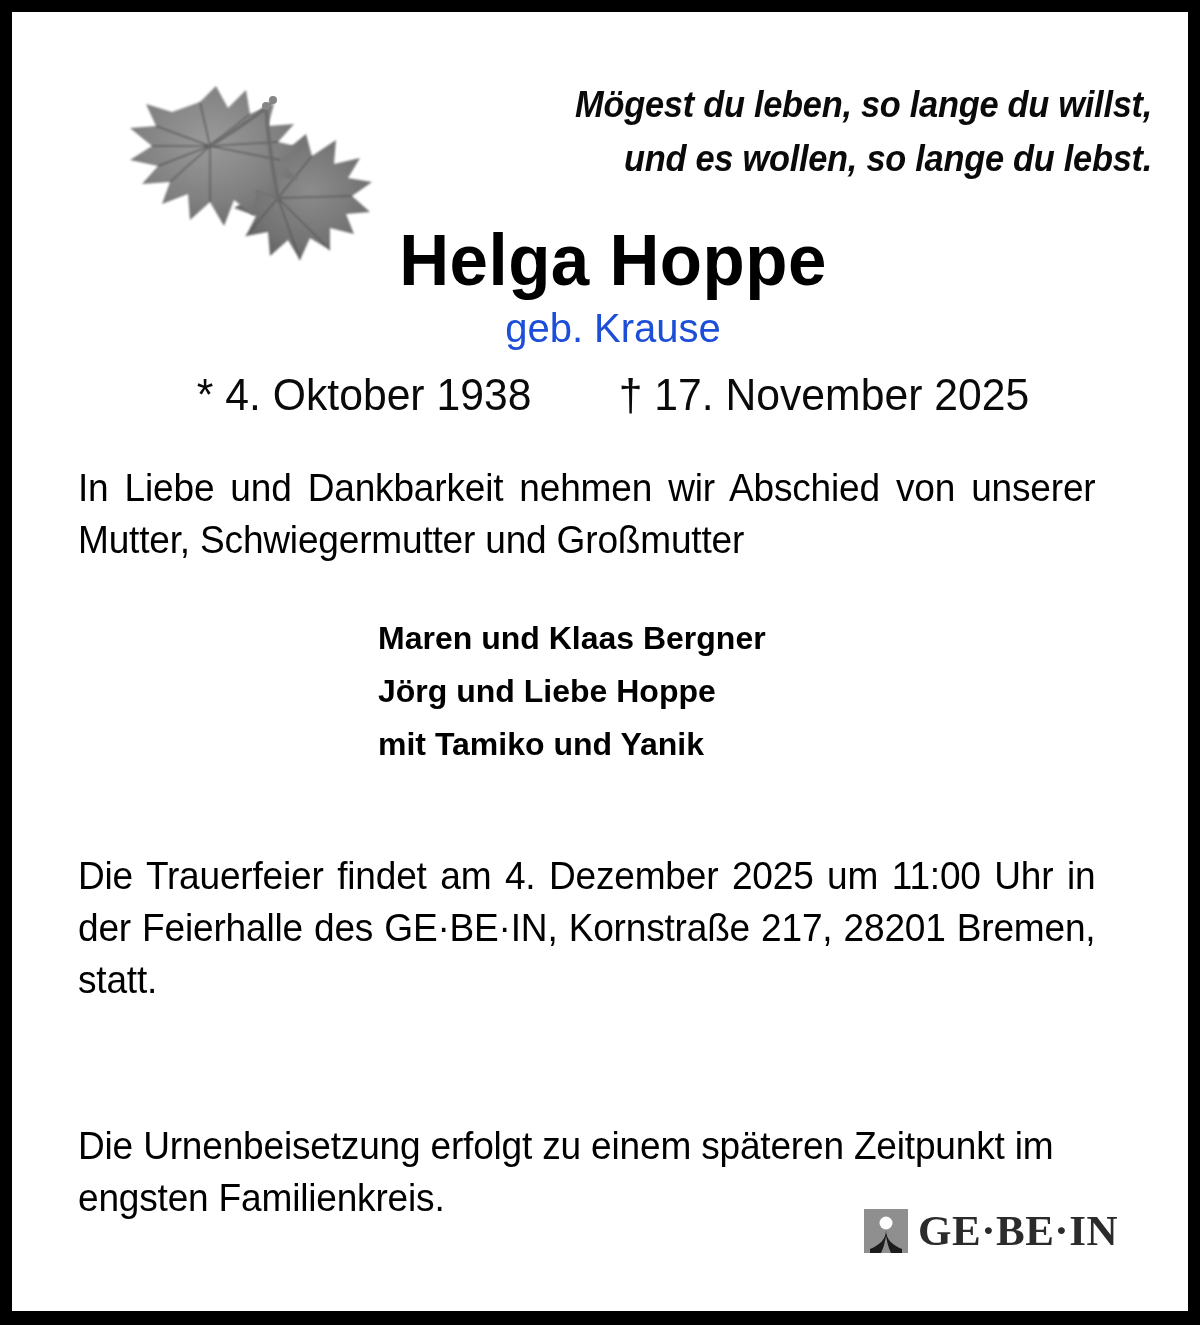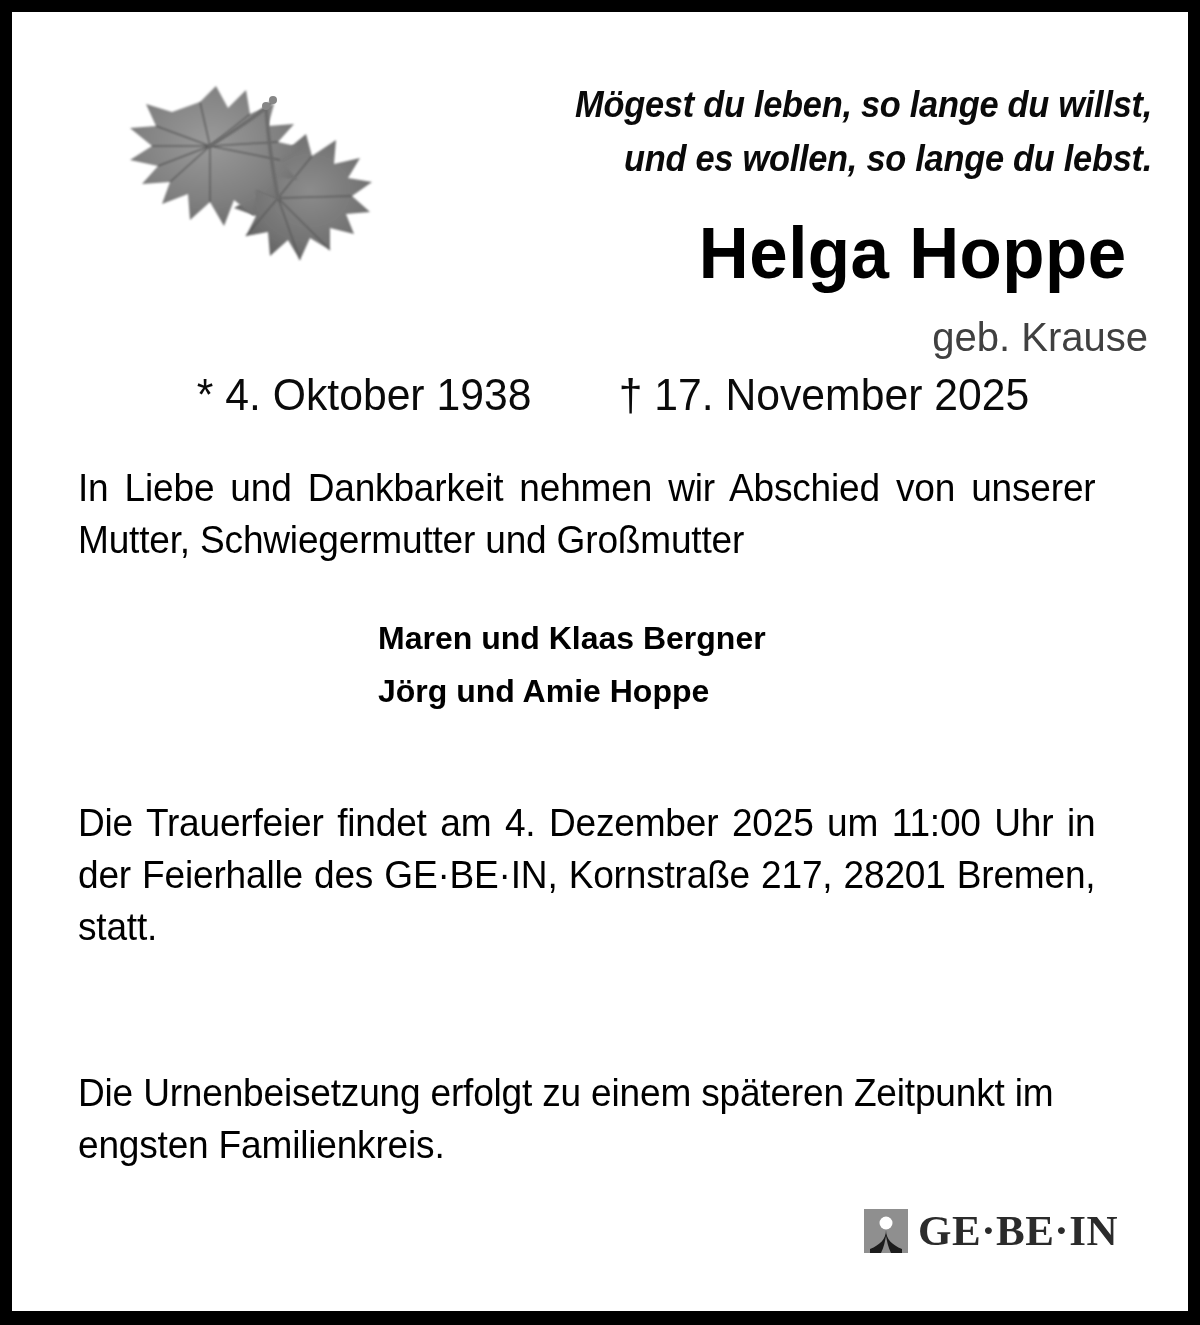--- a/index.html
+++ b/index.html
@@ -74,40 +74,40 @@
     color: #0a0a0a;
     transform: scaleX(0.93);
     transform-origin: right top;
   }
   .epigraph .eline { display: block; white-space: nowrap; }
 
   
   .name-block {
     position: absolute;
     left: 66px;
-    top: 201px;
+    top: 208px;
     width: 1070px;
-    text-align: right;
+    text-align: center;
   }
   .deceased-name {
     font-family: "Liberation Sans Narrow", "Liberation Sans", sans-serif;
     font-weight: bold;
     font-size: 72px;
     line-height: 80px;
     letter-spacing: 0.5px;
     color: #000000;
     transform: scaleX(0.96);
   }
   .maiden-name {
-    margin-top: 20px;
+    margin-top: 4px;
     font-family: "Liberation Sans", sans-serif;
     font-weight: normal;
     font-size: 40px;
     line-height: 48px;
-    color: #404040;
+    color: #1d4ed8;
   }
 
   .dates-row {
     position: absolute;
     left: 66px;
     top: 356px;
     width: 1070px;
     display: flex;
     justify-content: center;
     gap: 90px;
@@ -252,21 +252,22 @@
     </div>
 
     <div class="body-area">
 
       <p class="para justify p-intro">In Liebe und Dankbarkeit nehmen wir Abschied von unserer Mutter, Schwiegermutter und Großmutter</p>
 
       <div class="spacer-lg"></div>
 
       <div class="survivors">
         <span class="sline">Maren und Klaas Bergner</span>
-        <span class="sline">Jörg und Amie Hoppe</span>
+        <span class="sline">Jörg und Liebe Hoppe</span>
+        <span class="sline">mit Tamiko und Yanik</span>
       </div>
 
       <div class="spacer-md"></div>
 
       <p class="para justify">Die Trauerfeier findet am 4. Dezember 2025 um 11:00 Uhr in der Feierhalle des GE·BE·IN, Kornstraße 217, 28201 Bremen, statt.</p>
 
       <div class="spacer-sm"></div>
 
       <p class="para">Die Urnenbeisetzung erfolgt zu einem späteren Zeitpunkt im engsten Familienkreis.</p>
 

